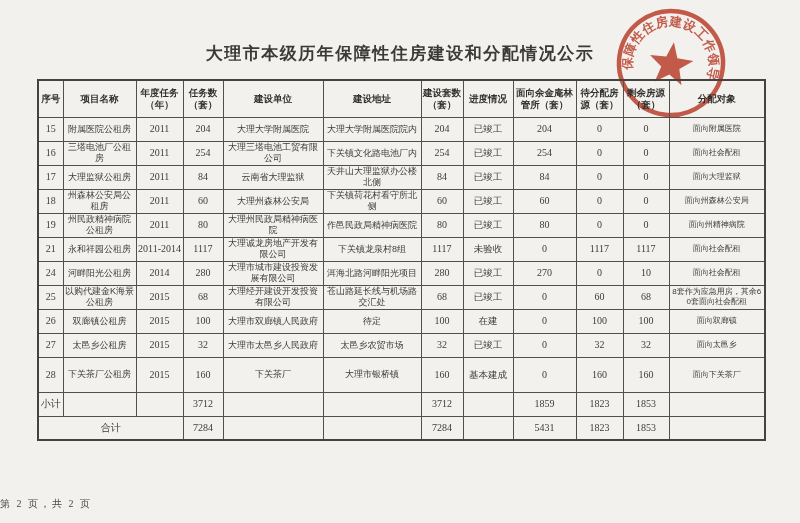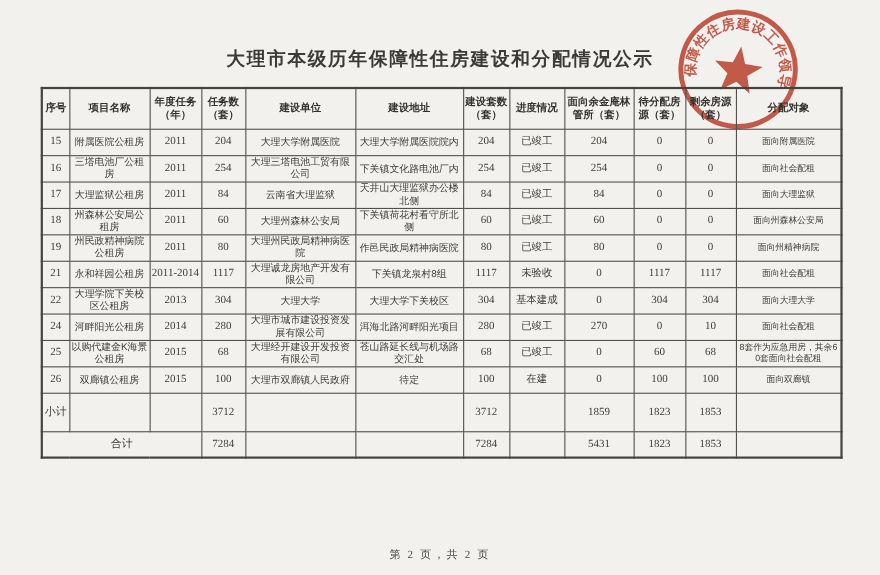--- a/index.html
+++ b/index.html
@@ -36,21 +36,20 @@
   tbody tr:nth-child(11){height:35px;}   
   tbody tr:nth-child(15){height:18px;font-weight:bold;}   
   tbody tr:nth-child(16){height:21px;font-weight:bold;}   
   td.c0,td.c2,td.c3,td.c6,td.c8,td.c9,td.c10{
     font-family:"Liberation Serif", serif;font-size:10px;
   }
   td.c7{font-size:9.5px;}
   td.c11{font-size:8px;line-height:1.25;}
   .footer{
     position:absolute;top:497px;left:0;right:0;
-    text-align:center;
     font-size:10px;color:#4a4945;letter-spacing:2px;
     font-family:"Liberation Serif", serif;
   }
   .stamp{
     position:absolute;left:604px;top:-4px;width:134px;height:134px;
     transform:rotate(8deg);
     opacity:.82;mix-blend-mode:multiply;
     pointer-events:none;
   }
 </style>
@@ -182,34 +181,20 @@
           <td class="c4">大理诚龙房地产开发有限公司</td>
           <td class="c5">下关镇龙泉村8组</td>
           <td class="c6">1117</td>
           <td class="c7">未验收</td>
           <td class="c8">0</td>
           <td class="c9">1117</td>
           <td class="c10">1117</td>
           <td class="c11">面向社会配租</td>
         </tr>
         <tr>
-          <td class="c0">22</td>
-          <td class="c1">大理学院下关校区公租房</td>
-          <td class="c2">2013</td>
-          <td class="c3">304</td>
-          <td class="c4">大理大学</td>
-          <td class="c5">大理大学下关校区</td>
-          <td class="c6">304</td>
-          <td class="c7">基本建成</td>
-          <td class="c8">0</td>
-          <td class="c9">304</td>
-          <td class="c10">304</td>
-          <td class="c11">面向大理大学</td>
-        </tr>
-        <tr>
           <td class="c0">24</td>
           <td class="c1">河畔阳光公租房</td>
           <td class="c2">2014</td>
           <td class="c3">280</td>
           <td class="c4">大理市城市建设投资发展有限公司</td>
           <td class="c5">洱海北路河畔阳光项目</td>
           <td class="c6">280</td>
           <td class="c7">已竣工</td>
           <td class="c8">270</td>
           <td class="c9">0</td>
@@ -236,20 +221,48 @@
           <td class="c2">2015</td>
           <td class="c3">100</td>
           <td class="c4">大理市双廊镇人民政府</td>
           <td class="c5">待定</td>
           <td class="c6">100</td>
           <td class="c7">在建</td>
           <td class="c8">0</td>
           <td class="c9">100</td>
           <td class="c10">100</td>
           <td class="c11">面向双廊镇</td>
+        </tr>
+        <tr>
+          <td class="c0">27</td>
+          <td class="c1">太邑乡公租房</td>
+          <td class="c2">2015</td>
+          <td class="c3">32</td>
+          <td class="c4">大理市太邑乡人民政府</td>
+          <td class="c5">太邑乡农贸市场</td>
+          <td class="c6">32</td>
+          <td class="c7">已竣工</td>
+          <td class="c8">0</td>
+          <td class="c9">32</td>
+          <td class="c10">32</td>
+          <td class="c11">面向太邑乡</td>
+        </tr>
+        <tr>
+          <td class="c0">28</td>
+          <td class="c1">下关茶厂公租房</td>
+          <td class="c2">2015</td>
+          <td class="c3">160</td>
+          <td class="c4">下关茶厂</td>
+          <td class="c5">大理市银桥镇</td>
+          <td class="c6">160</td>
+          <td class="c7">基本建成</td>
+          <td class="c8">0</td>
+          <td class="c9">160</td>
+          <td class="c10">160</td>
+          <td class="c11">面向下关茶厂</td>
         </tr>
         <tr>
           <td class="c0">小计</td>
           <td class="c1"></td>
           <td class="c2"></td>
           <td class="c3">3712</td>
           <td class="c4"></td>
           <td class="c5"></td>
           <td class="c6">3712</td>
           <td class="c7"></td>

